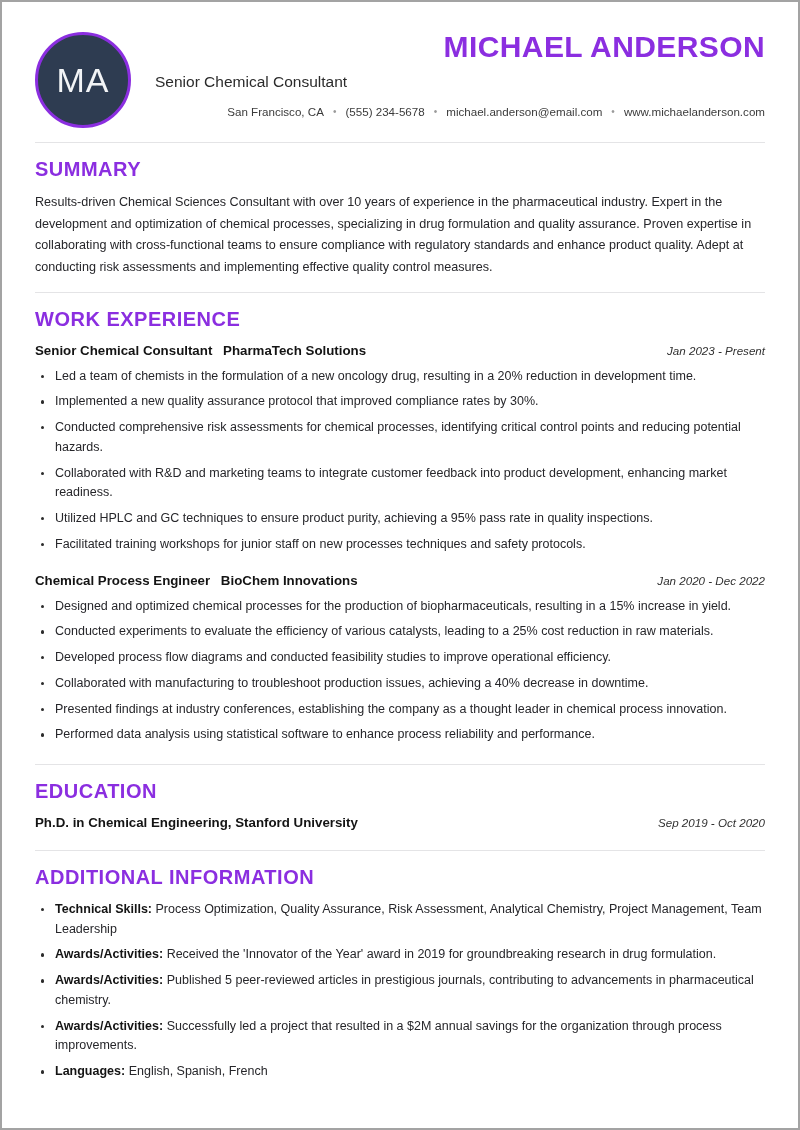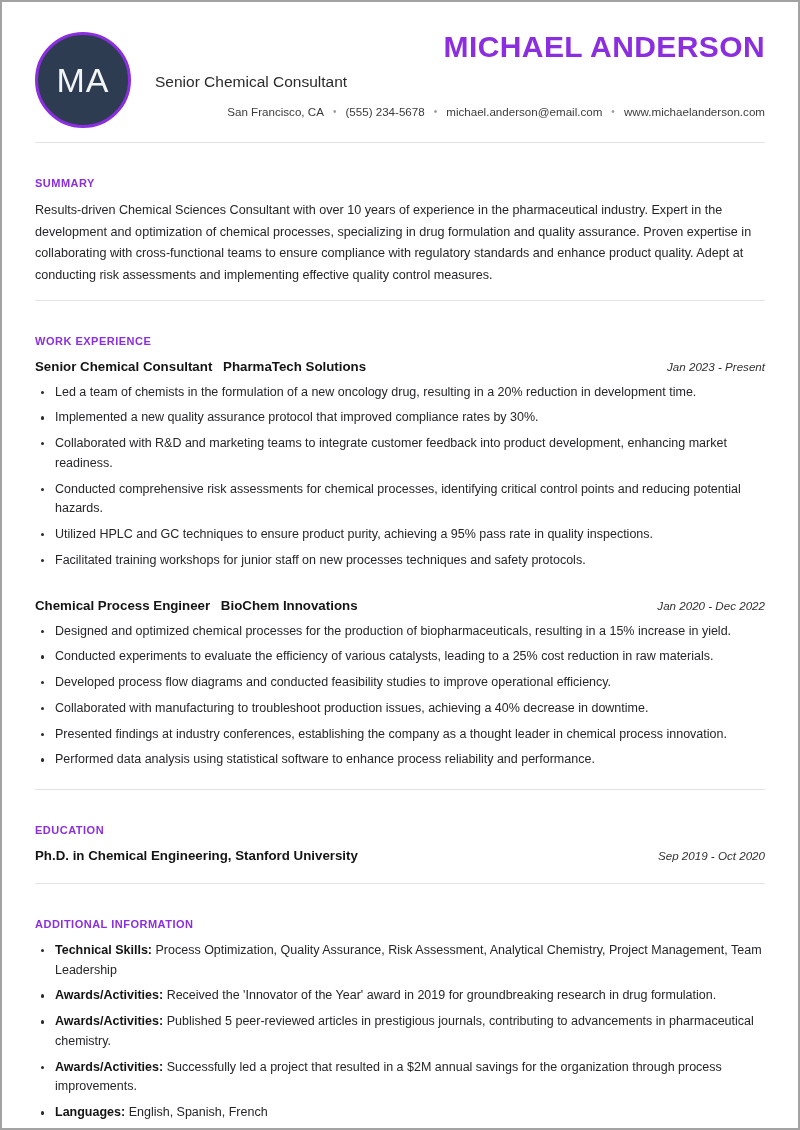--- a/index.html
+++ b/index.html
@@ -85,37 +85,36 @@
   }
 
   
   .divider {
     height: 1px;
     background: #e4e4e6;
     width: 100%;
   }
   .section { padding-top: 15px; padding-bottom: 13px; }
   .section-title {
-    font-size: 11px;
+    font-size: 20px;
     font-weight: bold;
     color: #8b2ee0;
     letter-spacing: 0.5px;
     margin-bottom: 11px;
-    margin-top: 19px;
   }
   .summary-text {
     font-size: 12.6px;
     line-height: 1.72;
     color: #26262a;
     text-align: left;
   }
 
   
   .entry { margin-bottom: 5px; }
-  .entry + .entry { margin-top: 26px; }
+  .entry + .entry { margin-top: 17px; }
   .entry-head {
     display: flex;
     align-items: baseline;
     justify-content: space-between;
     gap: 12px;
   }
   .entry-heading {
     font-size: 13.3px;
     font-weight: bold;
     color: #141414;
@@ -198,22 +197,22 @@
       <div class="entry-head">
         <div class="entry-heading">
           <span>Senior Chemical Consultant</span>
           <span class="entry-company">PharmaTech Solutions</span>
         </div>
         <div class="entry-date">Jan 2023 - Present</div>
       </div>
       <ul class="bullets">
         <li>Led a team of chemists in the formulation of a new oncology drug, resulting in a 20% reduction in development time.</li>
         <li>Implemented a new quality assurance protocol that improved compliance rates by 30%.</li>
+        <li>Conducted comprehensive risk assessments for chemical processes, identifying critical control points and reducing potential hazards.</li>
         <li>Collaborated with R&amp;D and marketing teams to integrate customer feedback into product development, enhancing market readiness.</li>
-        <li>Conducted comprehensive risk assessments for chemical processes, identifying critical control points and reducing potential hazards.</li>
         <li>Utilized HPLC and GC techniques to ensure product purity, achieving a 95% pass rate in quality inspections.</li>
         <li>Facilitated training workshops for junior staff on new processes techniques and safety protocols.</li>
       </ul>
     </div>
 
     <div class="entry">
       <div class="entry-head">
         <div class="entry-heading">
           <span>Chemical Process Engineer</span>
           <span class="entry-company">BioChem Innovations</span>

